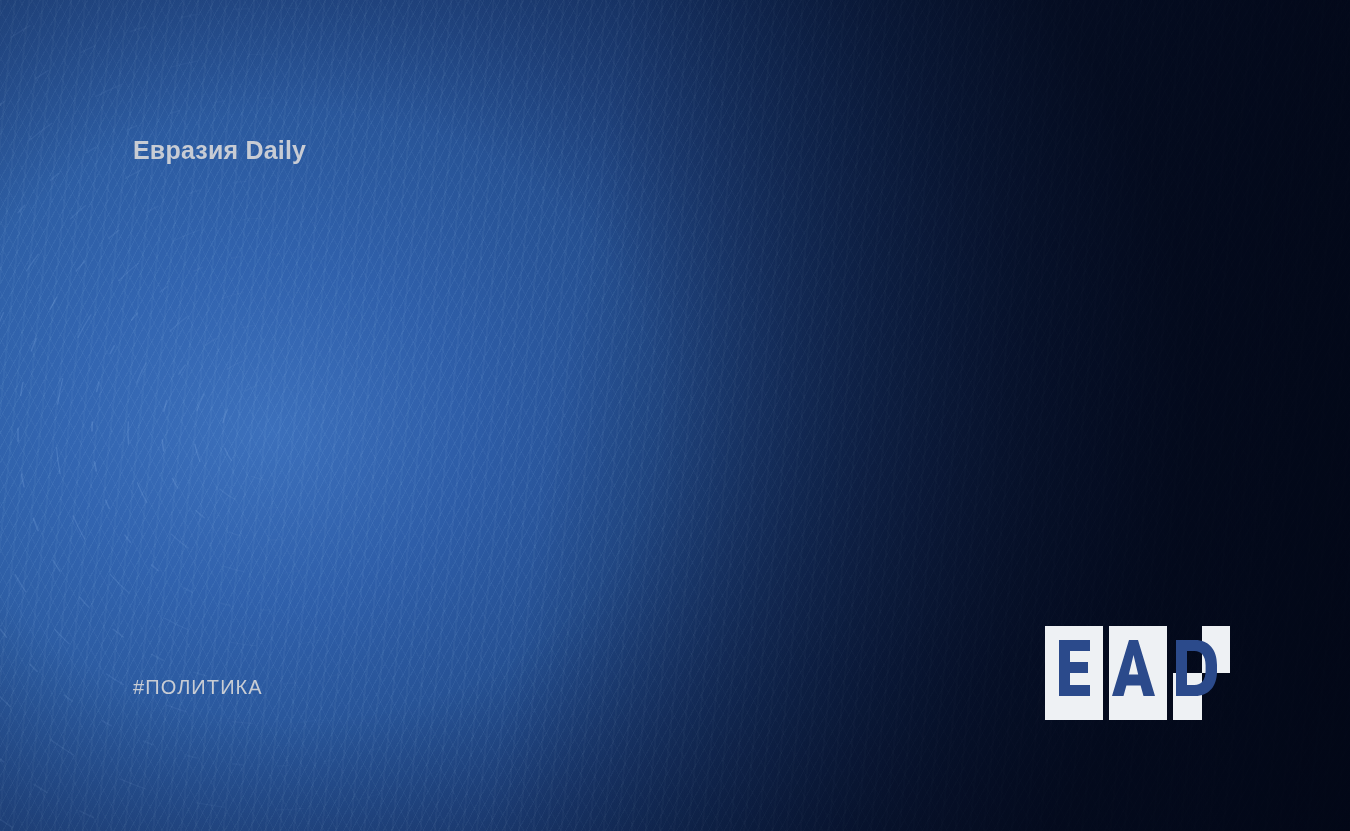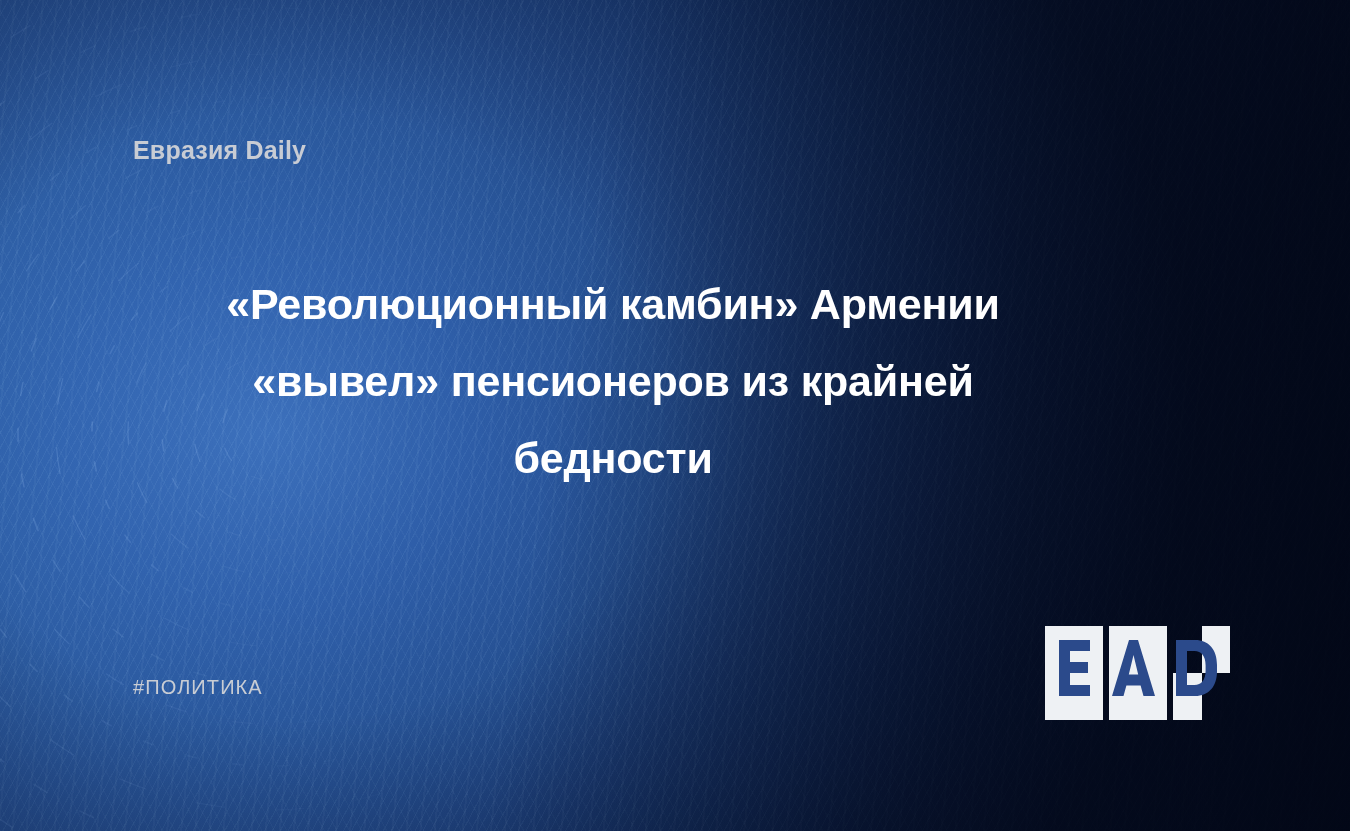--- a/index.html
+++ b/index.html
@@ -8,21 +8,20 @@
     overflow:hidden;
     background:#0a1a3c;
     font-family:"Liberation Sans", sans-serif;
   }
 
   .card {
     position:relative;
     width:1350px; height:831px;
     overflow:hidden;
     background:#1d4ed8;
-    text-align:center;
   }
 
   
   .bg-base {
     position:absolute; inset:0;
     background:
       radial-gradient(ellipse 780px 640px at 20% 52%, #2a4f92 0%, #1d3d7a 26%, #16315f 48%, #102348 68%, #0b1a38 86%, #081530 100%),
       linear-gradient(105deg, #1b3a72 0%, #152e5e 30%, #0d1f44 58%, #081331 80%, #050e26 100%);
     background-blend-mode: screen, normal;
   }
@@ -149,25 +148,20 @@
 
   <div class="speckle"></div>
   <div class="speckle2"></div>
   <div class="bg-darkright"></div>
   <div class="bg-vignette"></div>
 
   <div class="content">
 
     <div class="brand">Евразия Daily</div>
 
-    <h1 class="headline">
-      <span class="hl-line">«Революционный камбин» Армении</span>
-      <span class="hl-line">«вывел» пенсионеров из крайней</span>
-      <span class="hl-line">бедности</span>
-    </h1>
 
     <div class="category">#ПОЛИТИКА</div>
 
     <div class="logo">
       <svg viewBox="0 0 185 94" xmlns="http://www.w3.org/2000/svg">
 
         <g>
           <rect x="0" y="0" width="58" height="94" fill="#eef1f4"></rect>
           <rect x="64" y="0" width="58" height="94" fill="#eef1f4"></rect>
           <rect x="157" y="0" width="28" height="47" fill="#eef1f4"></rect>

